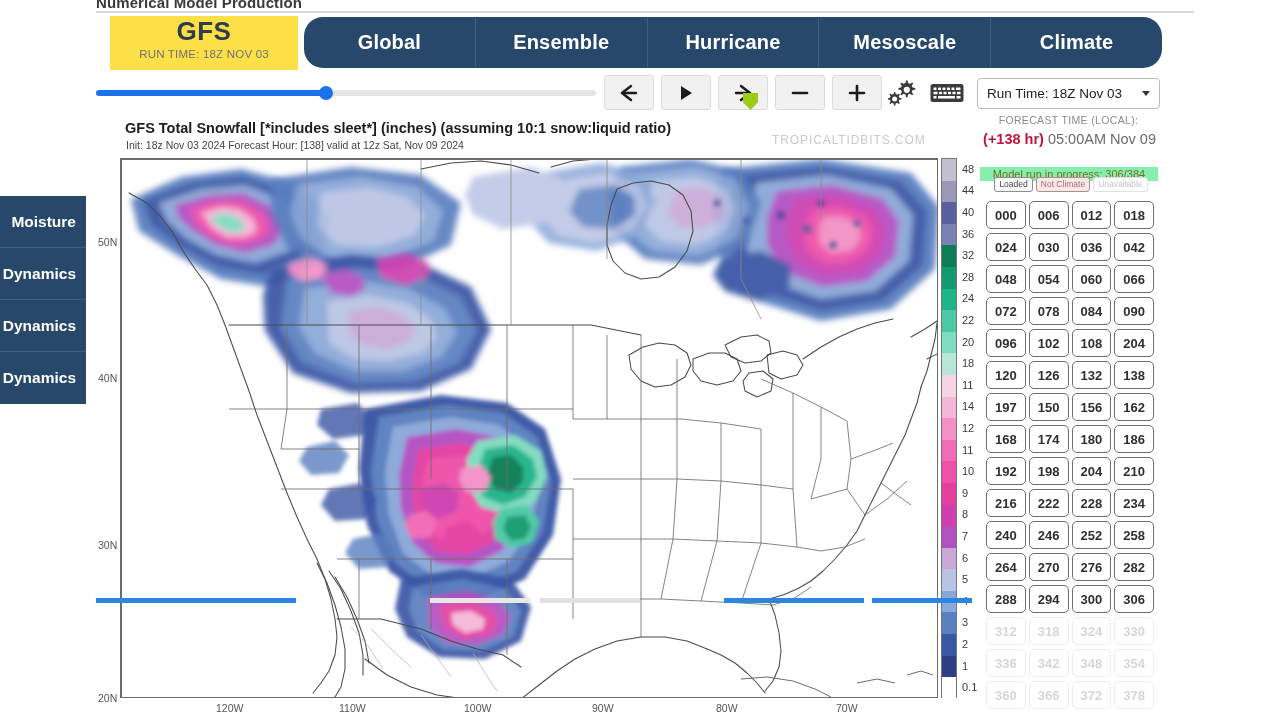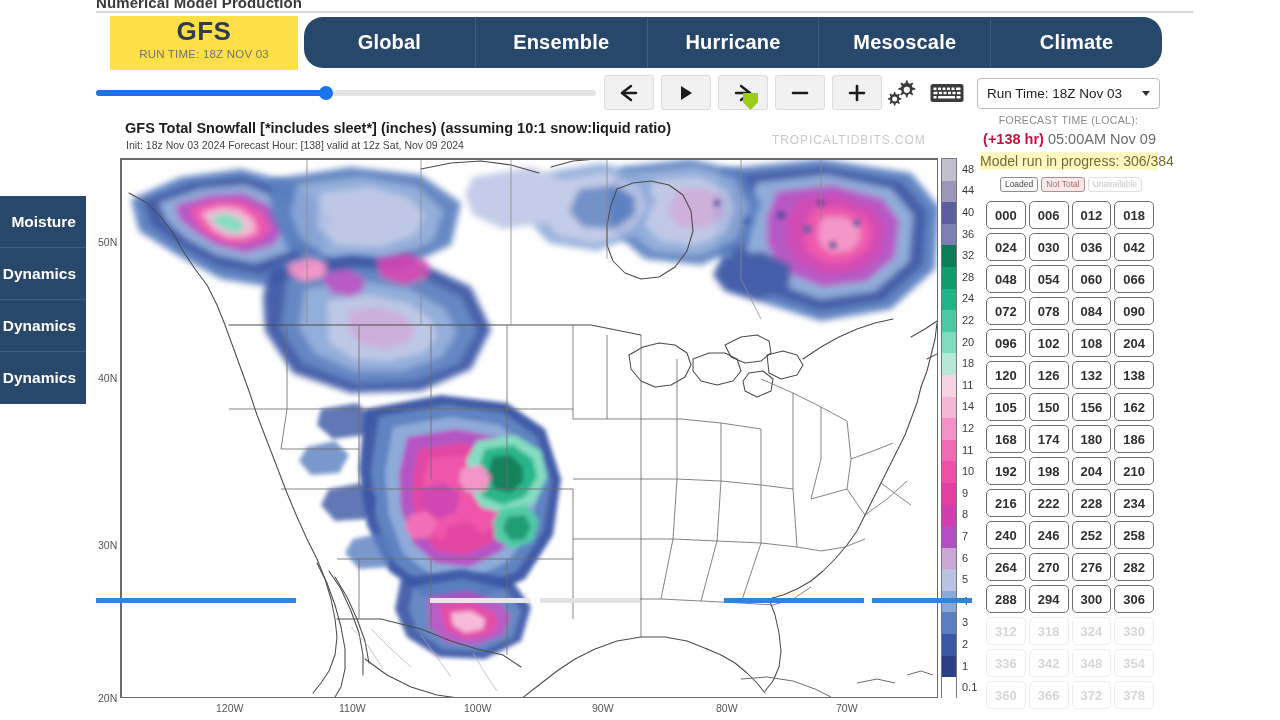--- a/index.html
+++ b/index.html
@@ -94,22 +94,22 @@
   .ftime-label {
     position: absolute; left: 977px; top: 114px; width: 183px; text-align: center;
     font-size: 10.5px; color: #8b8b8b; letter-spacing: .35px; white-space: nowrap;
   }
   .ftime-value {
     position: absolute; left: 972px; top: 131px; width: 195px; text-align: center;
     font-size: 14.5px; color: #6b6b6b; white-space: nowrap;
   }
   .ftime-value .hr { color: #c0143c; font-weight: bold; }
   .run-progress {
-    position: absolute; left: 980px; top: 152px; width: 178px; text-align: center;
-    font-size: 14px; color: #7a6a2a; background: #fef9c3; padding: 1px 0;
+    position: absolute; left: 980px; top: 167px; width: 178px; text-align: center;
+    font-size: 11px; color: #7a6a2a; background: #86efac; padding: 1px 0;
     white-space: nowrap;
   }
 
   
   .chips {
     position: absolute; left: 986px; top: 177px; width: 170px;
     display: flex; gap: 3px; justify-content: center;
   }
   .chip {
     font-size: 8.5px; padding: 2px 4px; border-radius: 3px; white-space: nowrap;
@@ -285,21 +285,21 @@
 
   <div class="ftime-label">FORECAST TIME (LOCAL):</div>
   <div class="ftime-value">
     <span class="hr">(+138 hr)</span>
     <span>05:00AM Nov 09</span>
   </div>
   <div class="run-progress">Model run in progress: 306/384</div>
 
   <div class="chips" id="chips">
       <span class="chip loaded">Loaded</span>
-      <span class="chip notloaded">Not Total</span>
+      <span class="chip notloaded">Not Climate</span>
       <span class="chip unavailable">Unavailable</span>
     </div>
 
   <div class="hour-grid" id="hour-grid">
       <div class="hour-cell loaded">000</div>
       <div class="hour-cell loaded">006</div>
       <div class="hour-cell loaded">012</div>
       <div class="hour-cell loaded">018</div>
       <div class="hour-cell loaded">024</div>
       <div class="hour-cell loaded">030</div>
@@ -314,21 +314,21 @@
       <div class="hour-cell loaded">084</div>
       <div class="hour-cell loaded">090</div>
       <div class="hour-cell loaded">096</div>
       <div class="hour-cell loaded">102</div>
       <div class="hour-cell loaded">108</div>
       <div class="hour-cell loaded">204</div>
       <div class="hour-cell loaded">120</div>
       <div class="hour-cell loaded">126</div>
       <div class="hour-cell loaded">132</div>
       <div class="hour-cell loaded">138</div>
-      <div class="hour-cell loaded">105</div>
+      <div class="hour-cell loaded">197</div>
       <div class="hour-cell loaded">150</div>
       <div class="hour-cell loaded">156</div>
       <div class="hour-cell loaded">162</div>
       <div class="hour-cell loaded">168</div>
       <div class="hour-cell loaded">174</div>
       <div class="hour-cell loaded">180</div>
       <div class="hour-cell loaded">186</div>
       <div class="hour-cell loaded">192</div>
       <div class="hour-cell loaded">198</div>
       <div class="hour-cell loaded">204</div>

